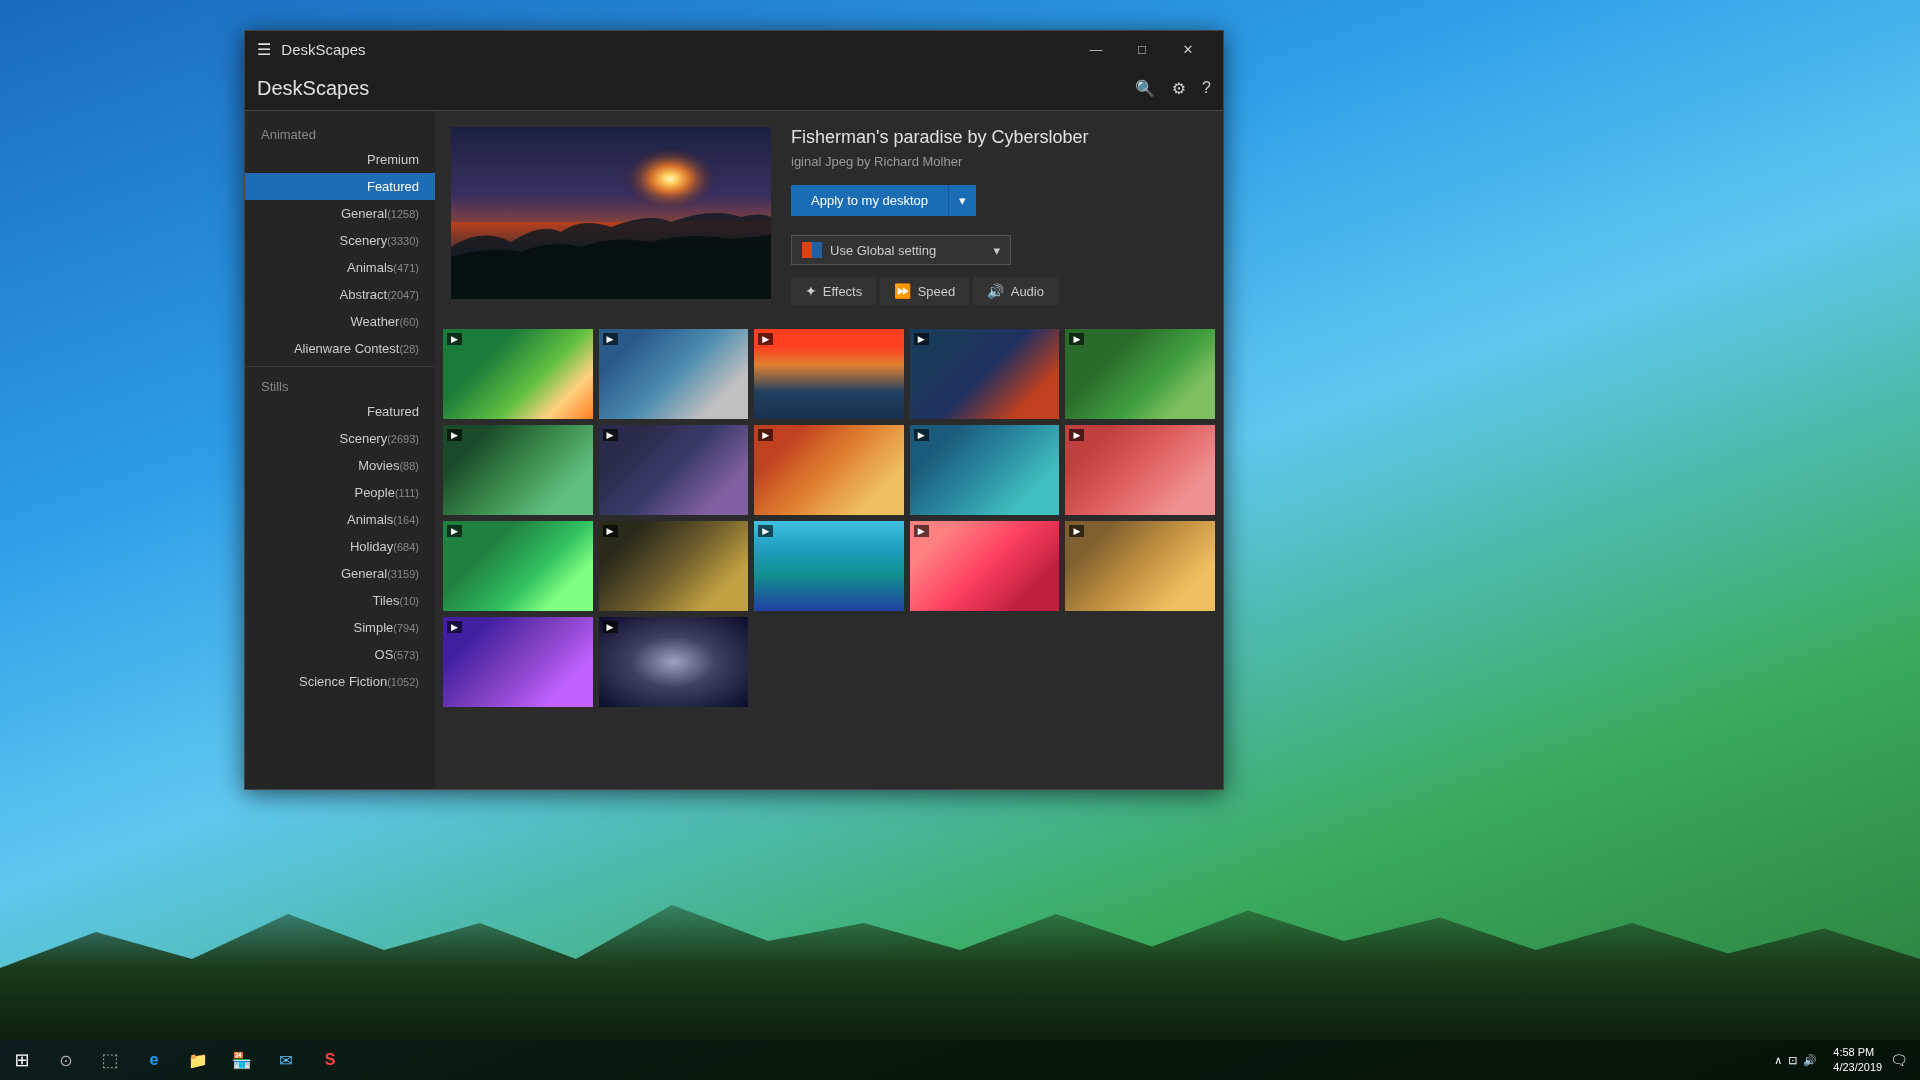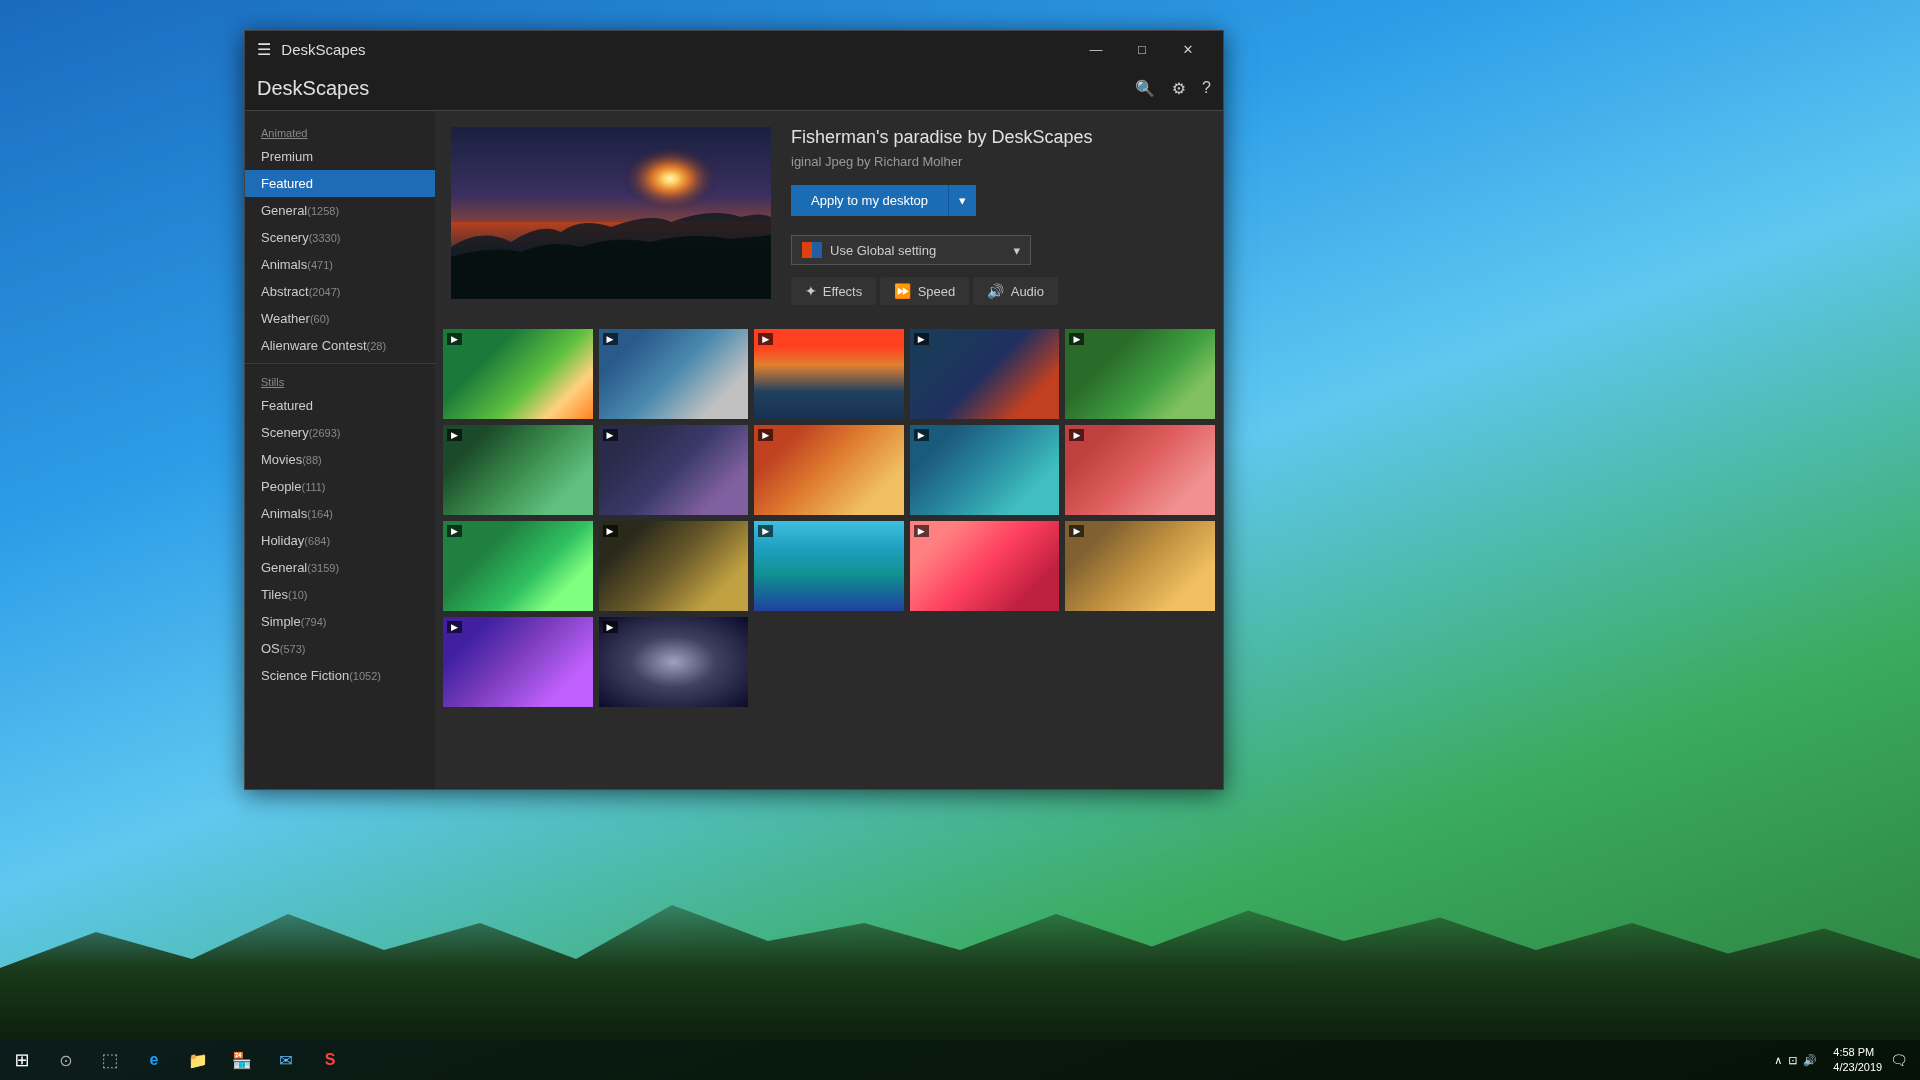--- a/index.html
+++ b/index.html
@@ -146,31 +146,30 @@
       background: #252525;
       flex-shrink: 0;
       overflow-y: auto;
       padding: 8px 0;
     }
     .sidebar::-webkit-scrollbar { width: 4px; }
     .sidebar::-webkit-scrollbar-thumb { background: #555; }
 
     .sidebar-section-label {
       color: #888;
-      font-size: 11px;
+      font-size: 13px;
       padding: 8px 16px 4px;
       text-transform: none;
-      text-decoration: underline;
     }
     .sidebar-item {
       padding: 6px 16px;
       color: #ccc;
       font-size: 13px;
       display: flex;
-      justify-content: flex-start;
+      justify-content: flex-end;
       align-items: center;
       cursor: pointer;
     }
     .sidebar-item.active {
       background: #1e6cb5;
       color: #fff;
     }
     .sidebar-item .count {
       color: #888;
       font-size: 11px;
@@ -253,21 +252,21 @@
       font-size: 13px;
     }
     .global-setting-select {
       display: flex;
       align-items: center;
       background: #333;
       border: 1px solid #555;
       color: #ccc;
       padding: 6px 10px;
       font-size: 13px;
-      width: 240px;
+      width: 220px;
       margin-bottom: 12px;
       cursor: pointer;
       justify-content: space-between;
     }
     .global-setting-inner {
       display: flex;
       align-items: center;
       gap: 8px;
     }
     .global-setting-swatch {
@@ -509,21 +508,21 @@
               <ellipse cx="200" cy="65" rx="80" ry="55" fill="url(#sun)"></ellipse>
               <rect y="95" width="320" height="77" fill="url(#water)" opacity="0.9"></rect>
 
               <path d="M0 120 Q30 100 60 115 Q90 95 110 105 Q130 90 160 100 Q200 85 220 95 Q260 80 290 90 Q310 85 320 90 L320 172 L0 172 Z" fill="#0a1820" opacity="0.8"></path>
               <path d="M0 130 Q40 118 70 125 Q100 112 130 120 Q160 108 200 115 Q240 105 280 112 L320 108 L320 172 L0 172 Z" fill="#051010" opacity="0.9"></path>
             </svg>
           </div>
         </div>
 
         <div class="preview-info">
-          <div class="preview-title">Fisherman's paradise by DeskScapes</div>
+          <div class="preview-title">Fisherman's paradise by Cyberslober</div>
           <div class="preview-subtitle">iginal Jpeg by Richard Molher</div>
 
           <div class="apply-btn-group">
             <button class="apply-btn">Apply to my desktop</button>
             <button class="apply-btn-dropdown">▾</button>
           </div>
 
           <div class="global-setting-select">
             <div class="global-setting-inner">
               <div class="global-setting-swatch"></div>

